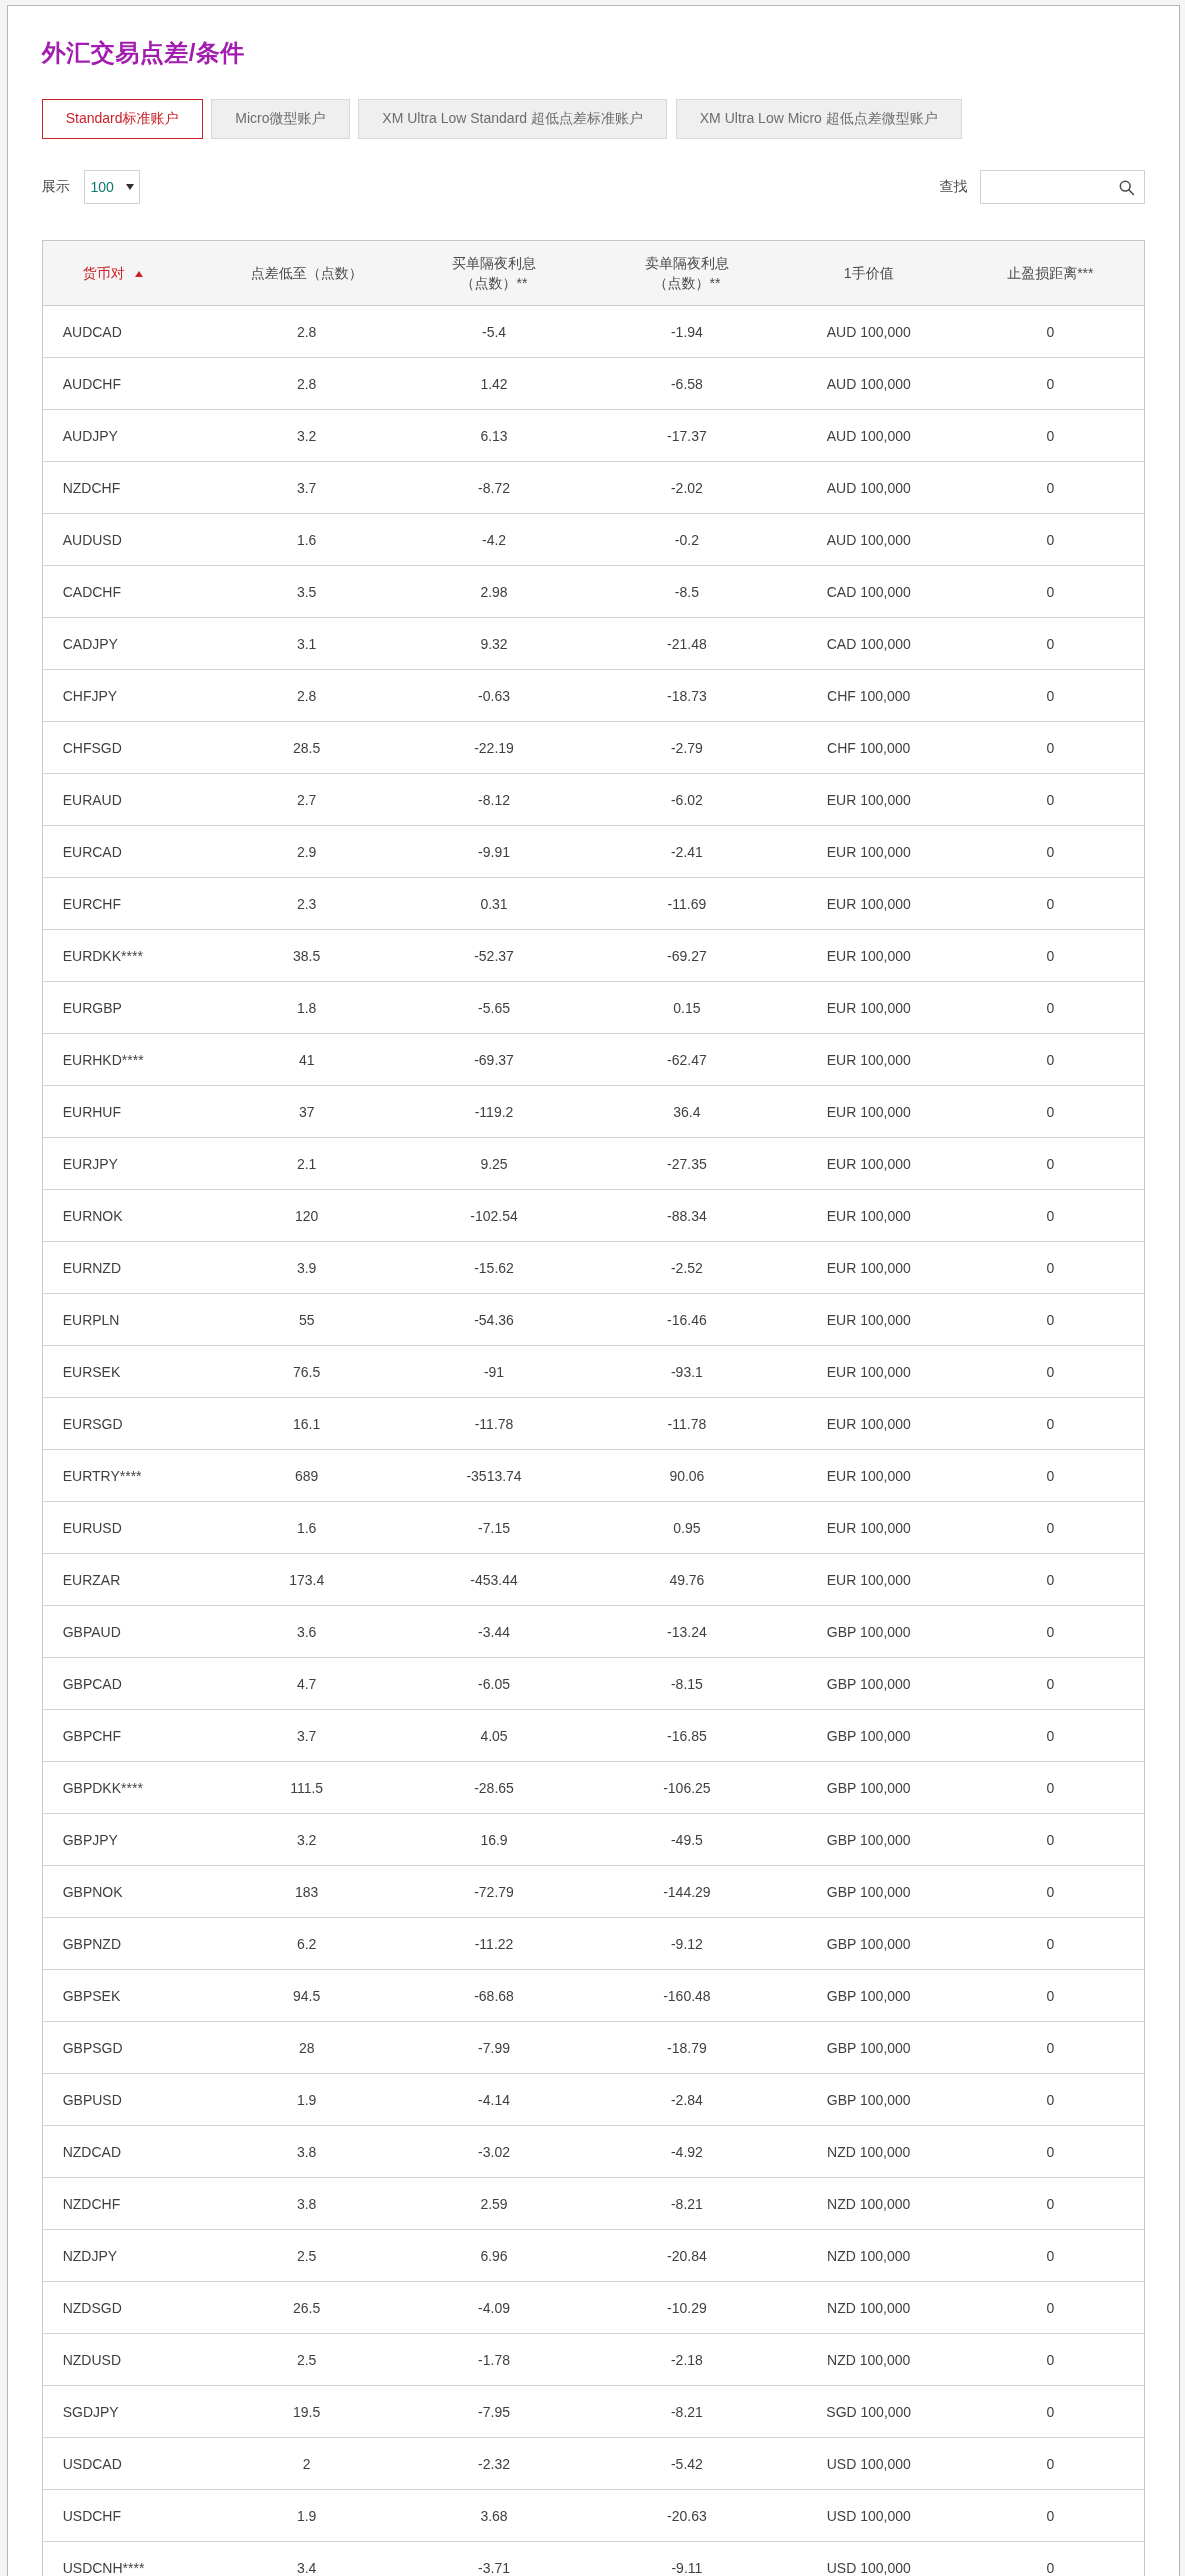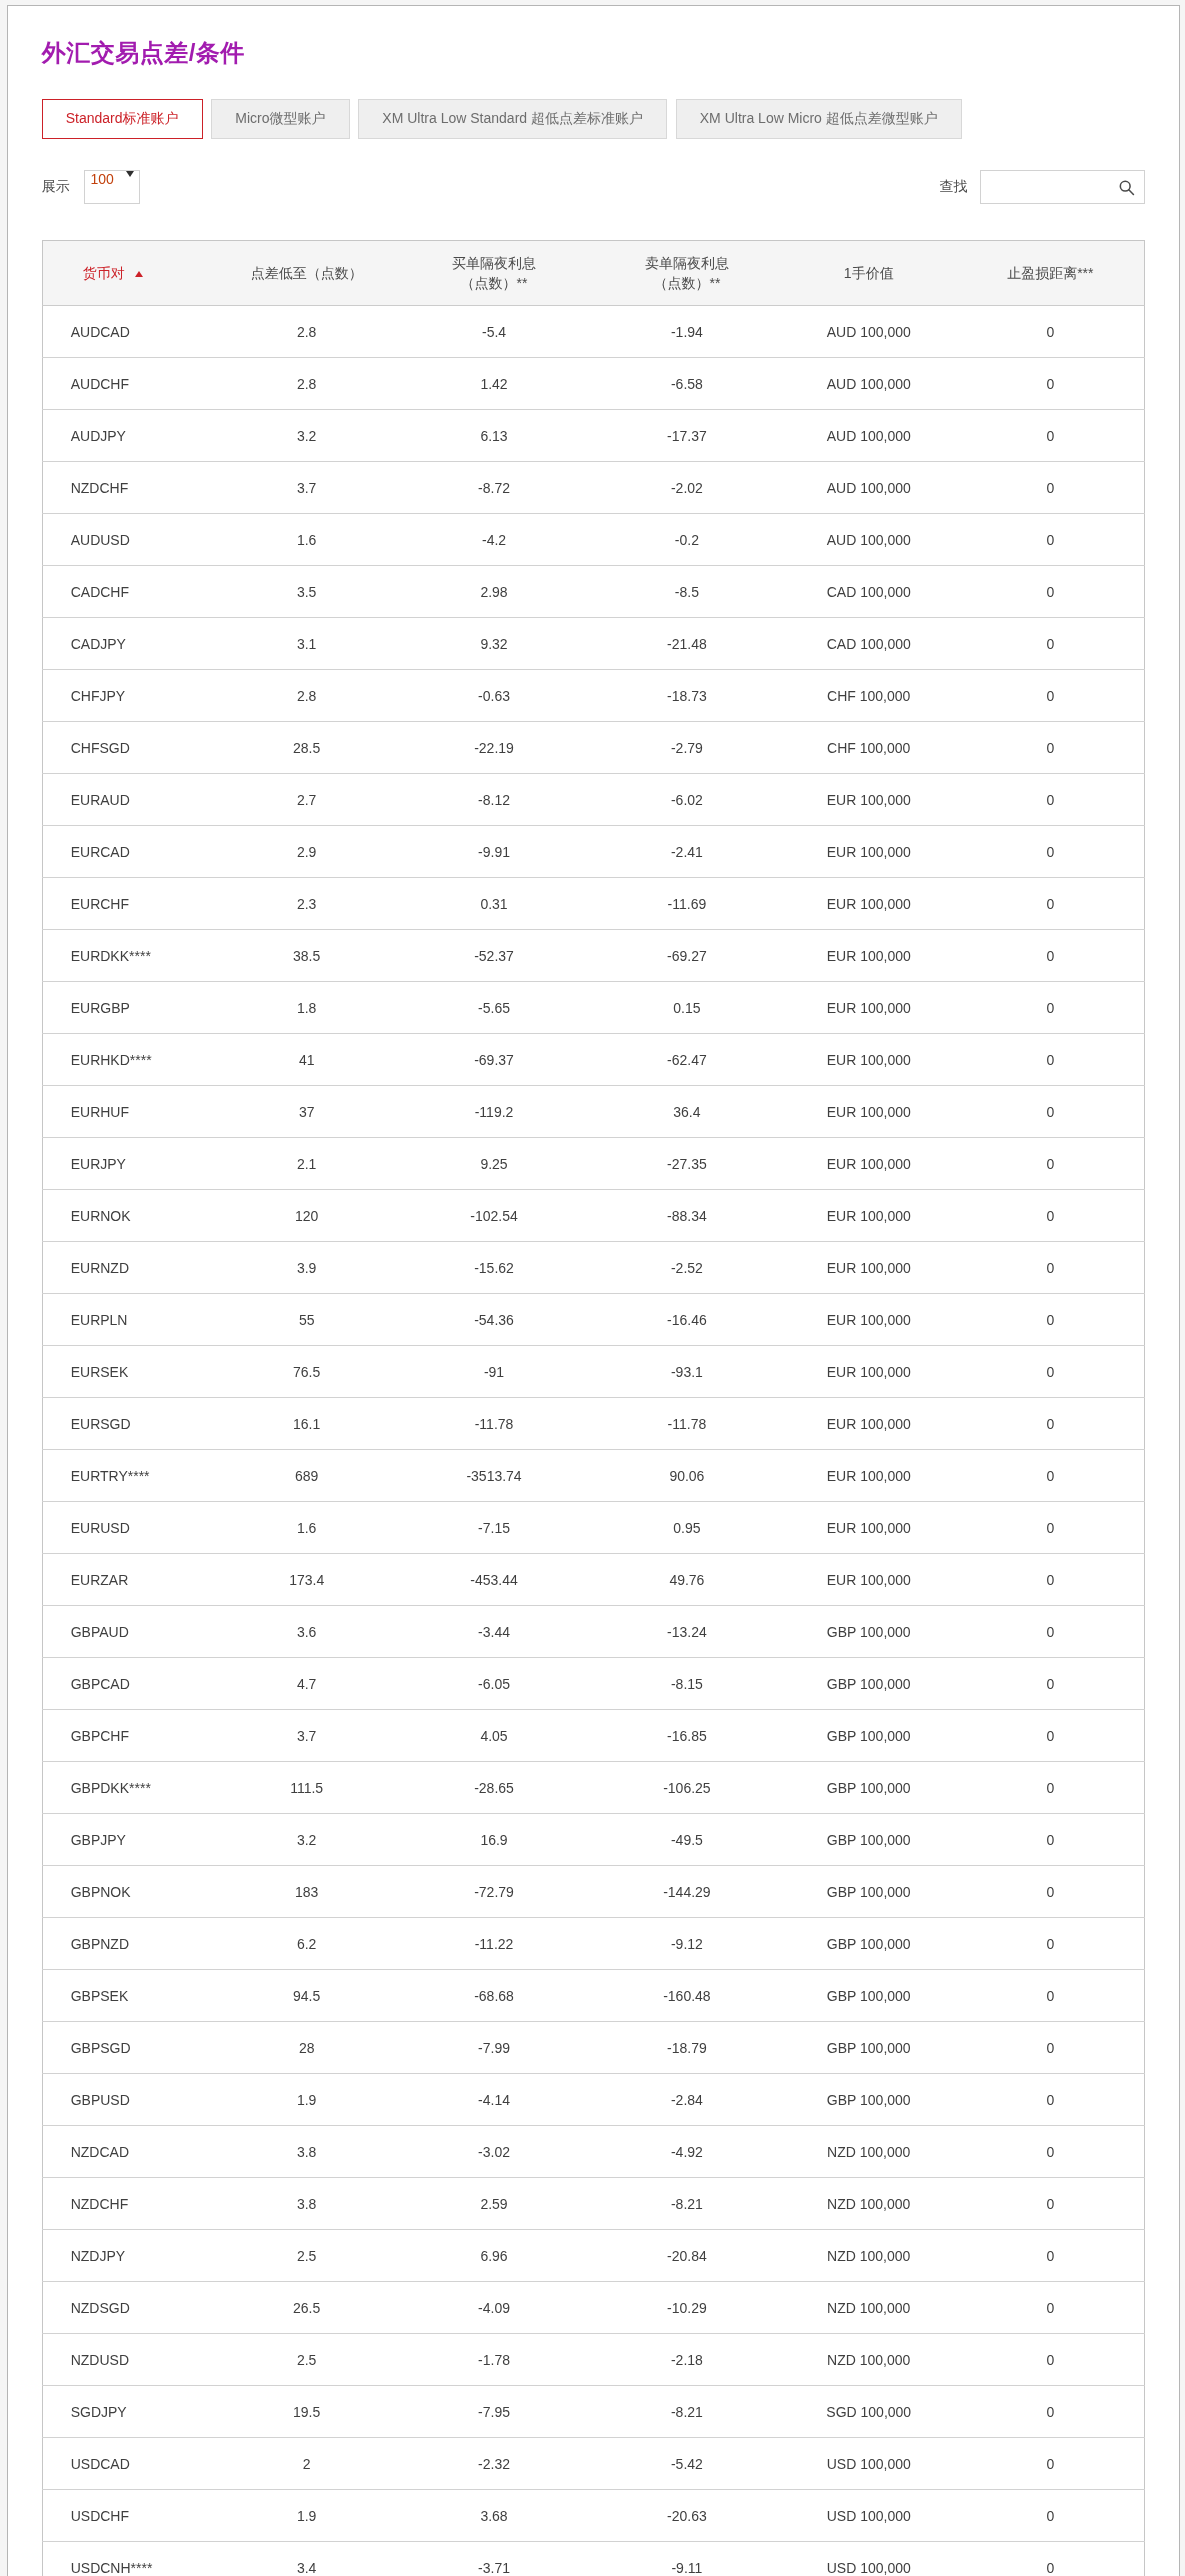--- a/index.html
+++ b/index.html
@@ -43,22 +43,22 @@
     background: #ffffff;
     border: 1px solid #cc2128;
     color: #cc2128;
   }
   
   .controls { display: flex; justify-content: space-between; align-items: center; margin-bottom: 36px; }
   .show-group { display: flex; align-items: center; gap: 14.4px; font-size: 14px; color: #4a4a4a; }
   .page-size-select {
     min-width: 56px; height: 34px;
     border: 1px solid #d2d2d2; background: #fff;
-    display: flex; align-items: flex-start; justify-content: center; gap: 12px;
-    font-size: 14px; color: #c2410c; cursor: pointer;
+    display: flex; align-items: center; justify-content: center; gap: 12px;
+    font-size: 14px; color: #0f766e; cursor: pointer;
   }
   .caret-down {
     width: 0; height: 0;
     border-left: 4.6px solid transparent;
     border-right: 4.6px solid transparent;
     border-top: 6.2px solid #2f2f2f;
   }
   .search-group { display: flex; align-items: center; gap: 12.4px; font-size: 14px; color: #4a4a4a; }
   .search-box {
     width: 165px; height: 34px;
@@ -103,21 +103,21 @@
     vertical-align: 1.5px;
   }
   .spread-table tbody td {
     height: 52px;
     font-size: 14px;
     color: #3f3f3f;
     text-align: center;
     vertical-align: middle;
     background: #ffffff;
   }
-  .spread-table tbody td.pair-cell { text-align: left; padding-left: 28px; }
+  .spread-table tbody td.pair-cell { text-align: left; padding-left: 20px; }
   .spread-table tbody tr + tr td { border-top: 1.5px solid #d2d2d2; }
 </style>
 </head>
 <body>
 
 <div class="card">
 
   <h1 class="page-title">外汇交易点差/条件</h1>
 
   <div class="tabs">

